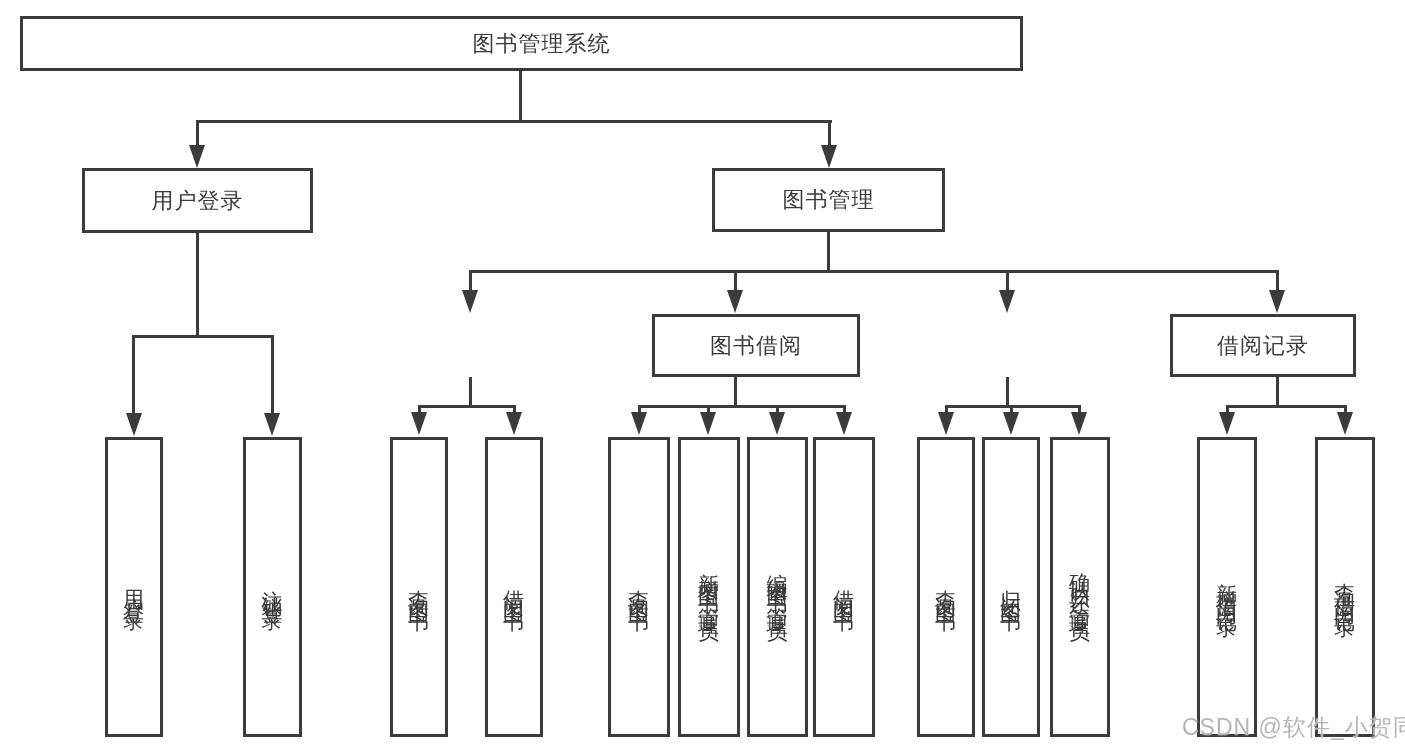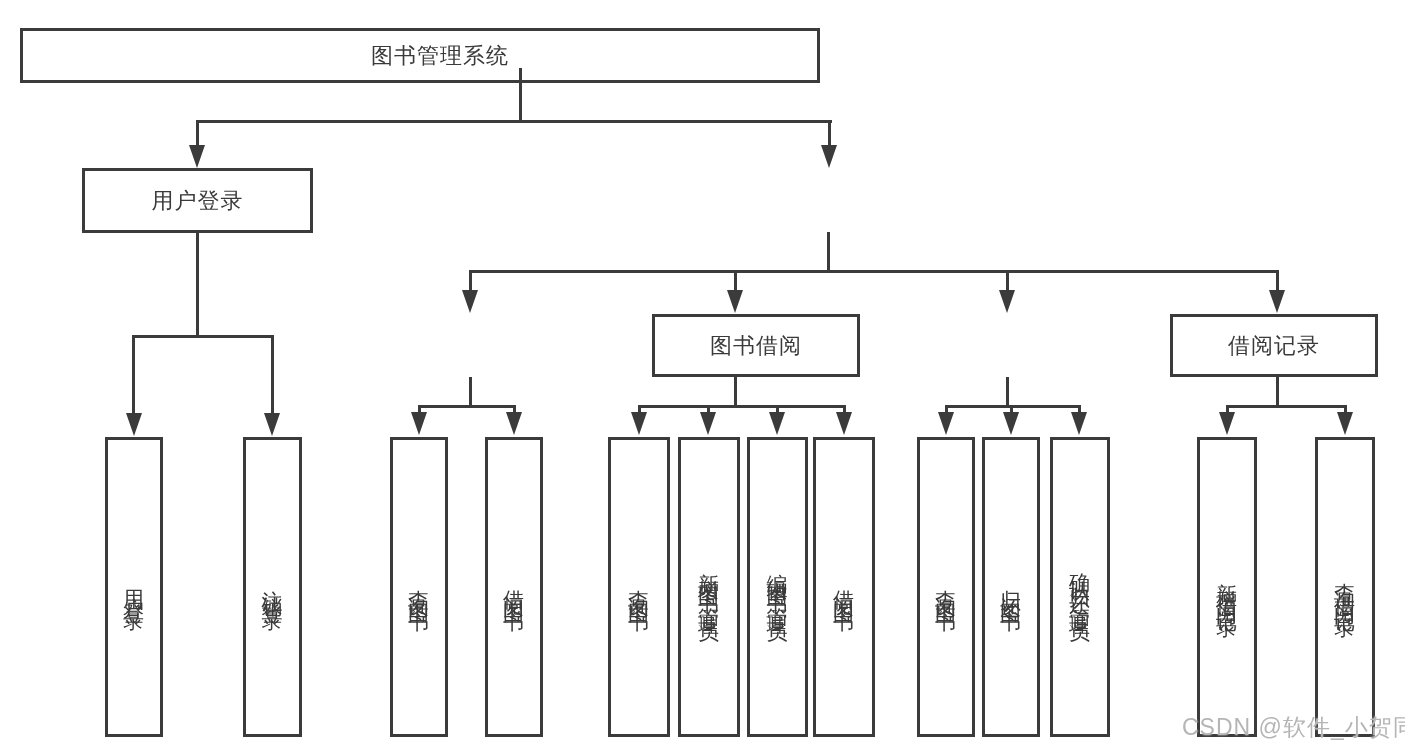--- a/index.html
+++ b/index.html
@@ -61,33 +61,36 @@
     z-index:9;
     text-shadow:0 0 2px #ffffff;
     white-space:nowrap;
   }
 </style>
 </head>
 <body>
 
 <div class="stage">
 
-  <div class="box" style="left:20px;top:28px;width:800px;height:55px;padding-left:40px;">
+  <div class="box" style="left:20px;top:16px;width:1003px;height:55px;padding-left:40px;">
     <span>图书管理系统</span>
   </div>
 
   <div class="vline" style="left:519px;top:68px;height:52px;"></div>
   <div class="hline" style="left:196px;top:120px;width:636px;"></div>
   <div class="vline" style="left:196px;top:120px;height:28px;"></div>
   <div class="arrow" style="left:189px;top:145px;"></div>
   <div class="vline" style="left:828px;top:120px;height:28px;"></div>
   <div class="arrow" style="left:821px;top:145px;"></div>
 
   <div class="box" style="left:82px;top:168px;width:231px;height:65px;">
     <span>用户登录</span>
+  </div>
+  <div class="box" style="left:712px;top:168px;width:233px;height:64px;">
+    <span>图书管理</span>
   </div>
 
   <div class="vline" style="left:196px;top:233px;height:102px;"></div>
   <div class="hline" style="left:132px;top:335px;width:142px;"></div>
   <div class="vline" style="left:132px;top:335px;height:80px;"></div>
   <div class="arrow" style="left:126px;top:413px;"></div>
   <div class="vline" style="left:271px;top:335px;height:80px;"></div>
   <div class="arrow" style="left:264px;top:413px;"></div>
 
   <div class="vline" style="left:827px;top:232px;height:38px;"></div>
@@ -97,21 +100,21 @@
   <div class="vline" style="left:734px;top:270px;height:22px;"></div>
   <div class="arrow" style="left:727px;top:290px;"></div>
   <div class="vline" style="left:1006px;top:270px;height:22px;"></div>
   <div class="arrow" style="left:999px;top:290px;"></div>
   <div class="vline" style="left:1276px;top:270px;height:22px;"></div>
   <div class="arrow" style="left:1269px;top:290px;"></div>
 
   <div class="box" style="left:632px;top:314px;width:208px;height:63px;margin-left:20px;">
     <span>图书借阅</span>
   </div>
-  <div class="box" style="left:1170px;top:314px;width:208px;height:63px;">
+  <div class="box" style="left:1170px;top:314px;width:186px;height:63px;">
     <span>借阅记录</span>
   </div>
 
   <div class="vline" style="left:469px;top:377px;height:28px;"></div>
   <div class="hline" style="left:418px;top:405px;width:98px;"></div>
   <div class="vline" style="left:418px;top:405px;height:10px;"></div>
   <div class="arrow" style="left:411px;top:412px;"></div>
   <div class="vline" style="left:513px;top:405px;height:10px;"></div>
   <div class="arrow" style="left:506px;top:412px;"></div>
 

